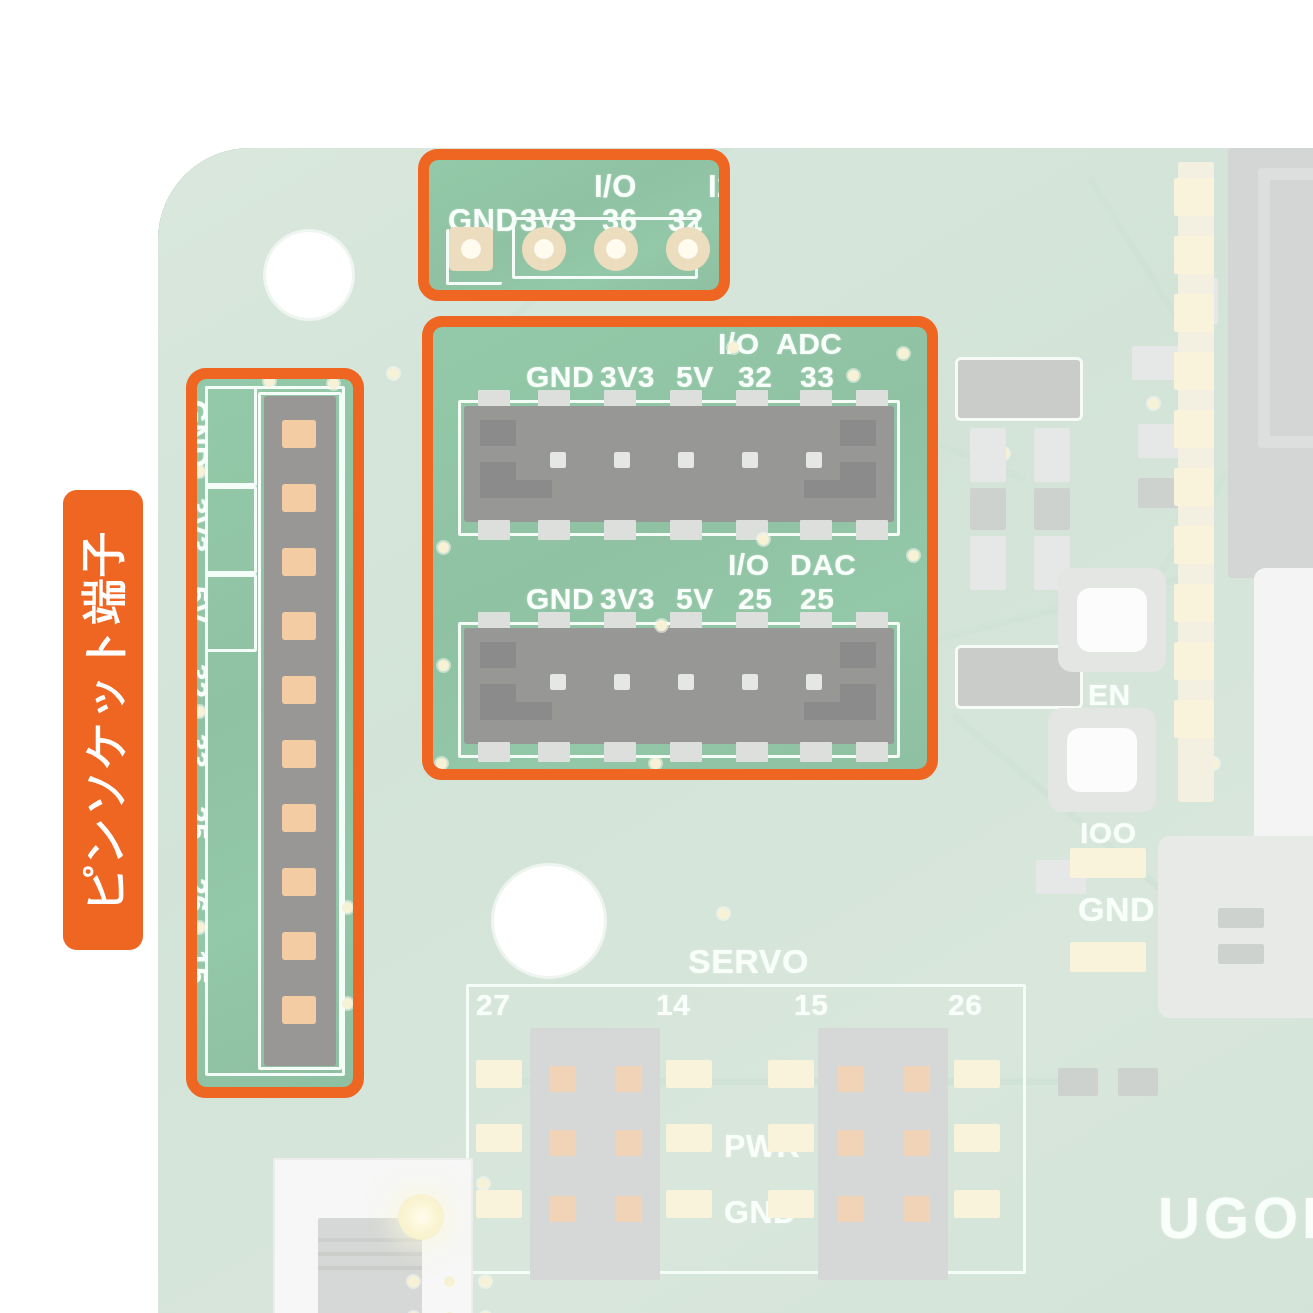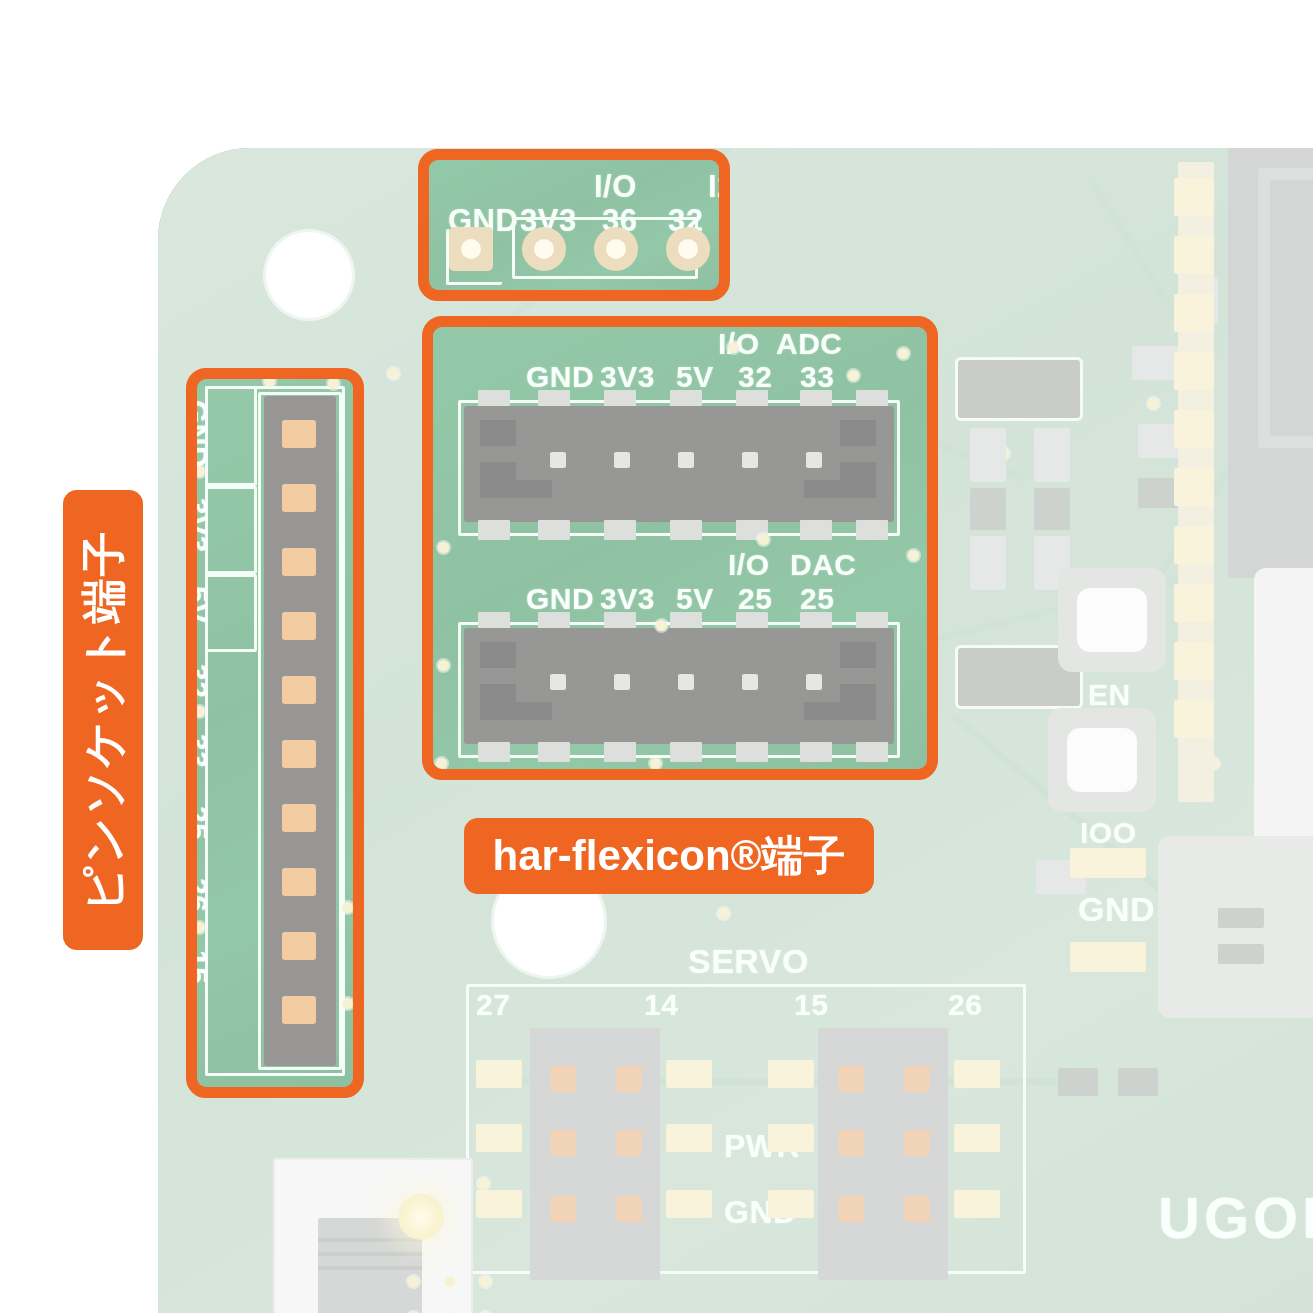--- a/index.html
+++ b/index.html
@@ -295,21 +295,21 @@
     <div class="module" style="left:1000px;top:688px;width:170px;height:182px;background:#cfd4d0;"></div>
     <div class="smd smd-dark" style="left:1060px;top:760px;width:46px;height:20px;"></div>
     <div class="smd smd-dark" style="left:1060px;top:796px;width:46px;height:20px;"></div>
 
     <div class="silk" style="left:192px;top:878px;font-size:34px;transform:rotate(90deg);transform-origin:left top;">ON</div>
 
     <div class="silk" style="left:530px;top:794px;font-size:34px;">SERVO</div>
     <div class="silk-box" style="left:308px;top:836px;width:560px;height:290px;"></div>
 
     <div class="silk" style="left:318px;top:840px;font-size:30px;">27</div>
-    <div class="silk" style="left:486px;top:840px;font-size:30px;">14</div>
+    <div class="silk" style="left:498px;top:840px;font-size:30px;">14</div>
     <div class="servo-hdr" style="left:372px;top:880px;width:130px;height:252px;"></div>
     <div class="servo-pin" style="left:392px;top:918px;width:26px;height:26px;"></div>
     <div class="servo-pin" style="left:458px;top:918px;width:26px;height:26px;"></div>
     <div class="servo-pin" style="left:392px;top:982px;width:26px;height:26px;"></div>
     <div class="servo-pin" style="left:458px;top:982px;width:26px;height:26px;"></div>
     <div class="servo-pin" style="left:392px;top:1048px;width:26px;height:26px;"></div>
     <div class="servo-pin" style="left:458px;top:1048px;width:26px;height:26px;"></div>
     <div class="pad" style="left:318px;top:912px;width:46px;height:28px;"></div>
     <div class="pad" style="left:318px;top:976px;width:46px;height:28px;"></div>
     <div class="pad" style="left:318px;top:1042px;width:46px;height:28px;"></div>
@@ -496,21 +496,18 @@
     <div class="via" style="left:136px;top:4px;"></div>
     <div class="via" style="left:2px;top:92px;"></div>
     <div class="via" style="left:2px;top:332px;"></div>
     <div class="via" style="left:2px;top:548px;"></div>
     <div class="via" style="left:150px;top:528px;"></div>
     <div class="via" style="left:150px;top:624px;"></div>
   </div>
   <div class="hl" style="left:186px;top:368px;width:178px;height:730px;"></div>
 
 
-  <div class="tag" id="tag-flexi">
-    <span>har-flexicon®端子</span>
-  </div>
 
   <div class="tag" id="tag-socket">
     <span class="vtext">ピンソケット端子</span>
   </div>
 
 </div>
 
 </body></html>

